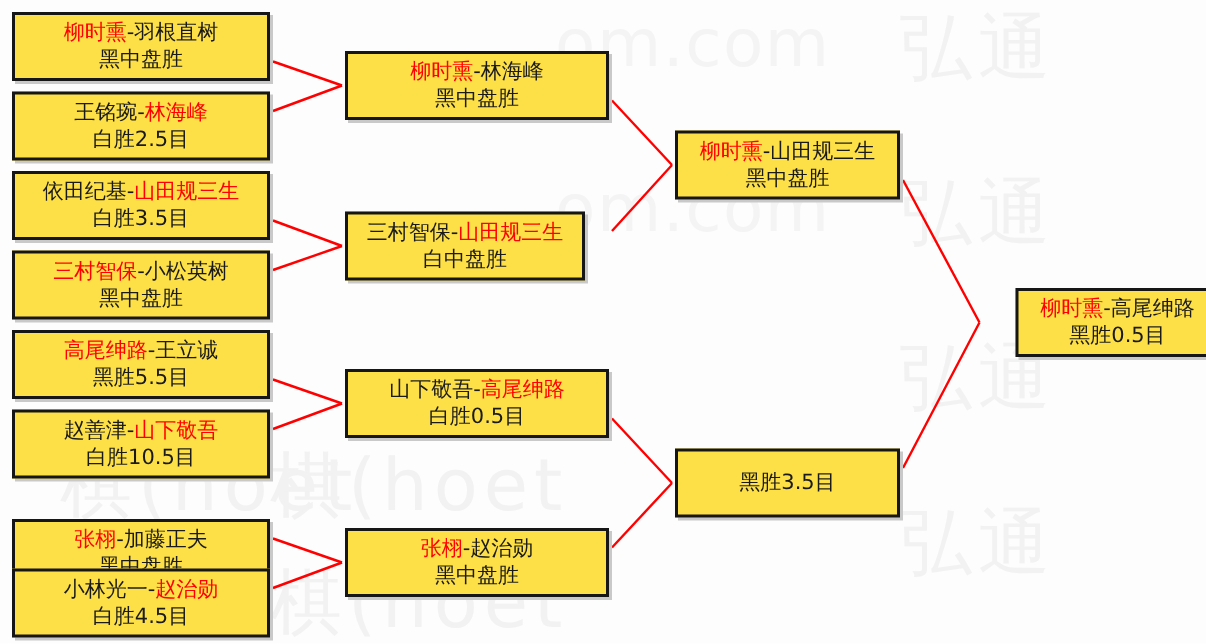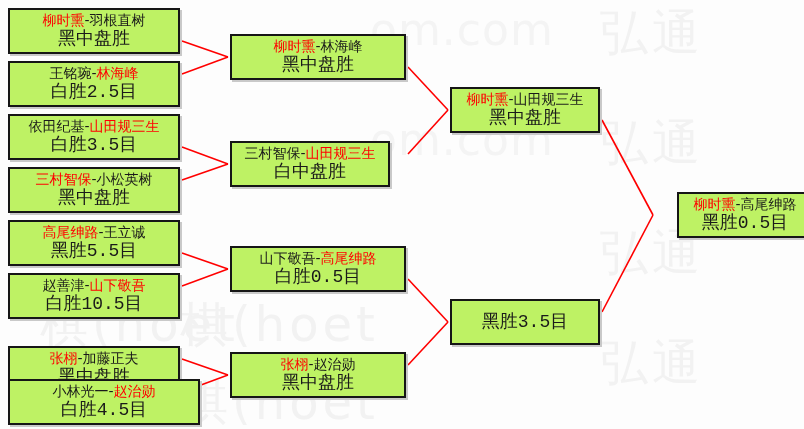--- a/index.html
+++ b/index.html
@@ -48,44 +48,43 @@
     width: 804px;
     height: 429px;
     z-index: 1;
     pointer-events: none;
   }
 
   
   .match-box {
     position: absolute;
     box-sizing: border-box;
-    background: #bef264;
+    background: #fde047;
     border: 2px solid #161616;
     box-shadow: 2px 2px 0 #c9c9c9;
     z-index: 2;
     display: flex;
     flex-direction: column;
     align-items: center;
     justify-content: center;
     text-align: center;
     line-height: 1.18;
   }
   .match-players {
     font-size: 14px;
     color: #1a1a1a;
     white-space: nowrap;
   }
   .match-players .w { color: #ff0000; }
   .match-players .sep { color: #1a1a1a; }
   .match-result {
-    font-size: 18px;
+    font-size: 14px;
     color: #1a1a1a;
     white-space: nowrap;
     margin-top: 1px;
-    font-family: Liberation Mono, monospace;
   }
 </style>
 </head>
 <body>
 
 <div id="bracket-root">
 
   <div class="watermark-layer">
       <div class="wm wm-cn" style="left: 600px; top: 8px;">弘通</div>
       <div class="wm wm-cn" style="left: 600px; top: 118px;">弘通</div>
@@ -137,21 +136,21 @@
         <div class="match-result">黑胜5.5目</div>
       </div>
       <div class="match-box" style="left: 8px; top: 273px; width: 172px; height: 46px;">
         <div class="match-players"><span>赵善津</span><span class="sep">-</span><span class="w">山下敬吾</span></div>
         <div class="match-result">白胜10.5目</div>
       </div>
       <div class="match-box" style="left: 8px; top: 326px; width: 172px; height: 46px; margin-top: 20px;">
         <div class="match-players"><span class="w">张栩</span><span class="sep">-</span><span>加藤正夫</span></div>
         <div class="match-result">黑中盘胜</div>
       </div>
-      <div class="match-box" style="left: 8px; top: 379px; width: 192px; height: 46px;">
+      <div class="match-box" style="left: 8px; top: 379px; width: 172px; height: 46px;">
         <div class="match-players"><span>小林光一</span><span class="sep">-</span><span class="w">赵治勋</span></div>
         <div class="match-result">白胜4.5目</div>
       </div>
       <div class="match-box" style="left: 230px; top: 34px; width: 176px; height: 46px;">
         <div class="match-players"><span class="w">柳时熏</span><span class="sep">-</span><span>林海峰</span></div>
         <div class="match-result">黑中盘胜</div>
       </div>
       <div class="match-box" style="left: 230px; top: 141px; width: 160px; height: 46px;">
         <div class="match-players"><span>三村智保</span><span class="sep">-</span><span class="w">山田规三生</span></div>
         <div class="match-result">白中盘胜</div>

